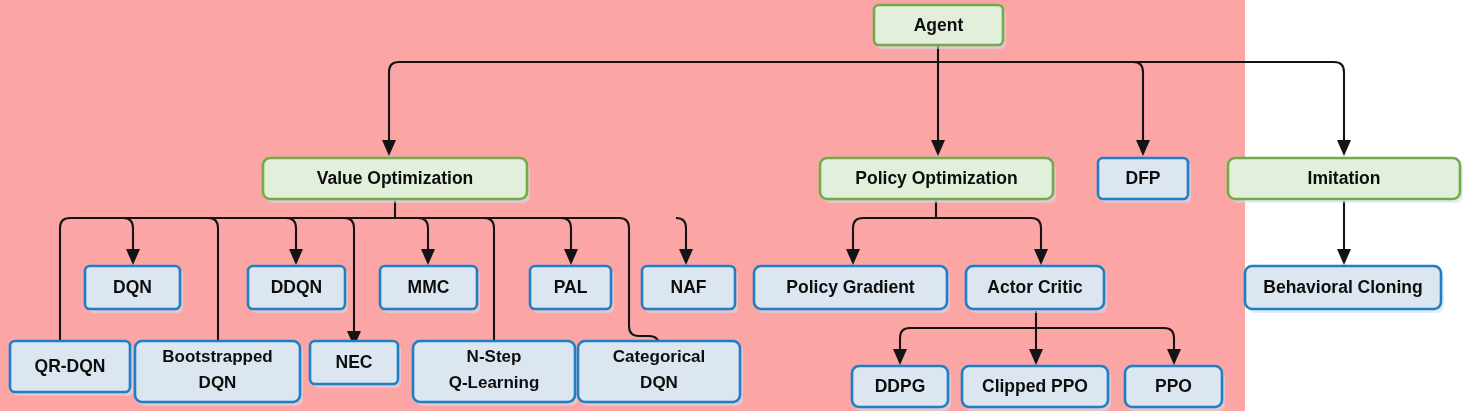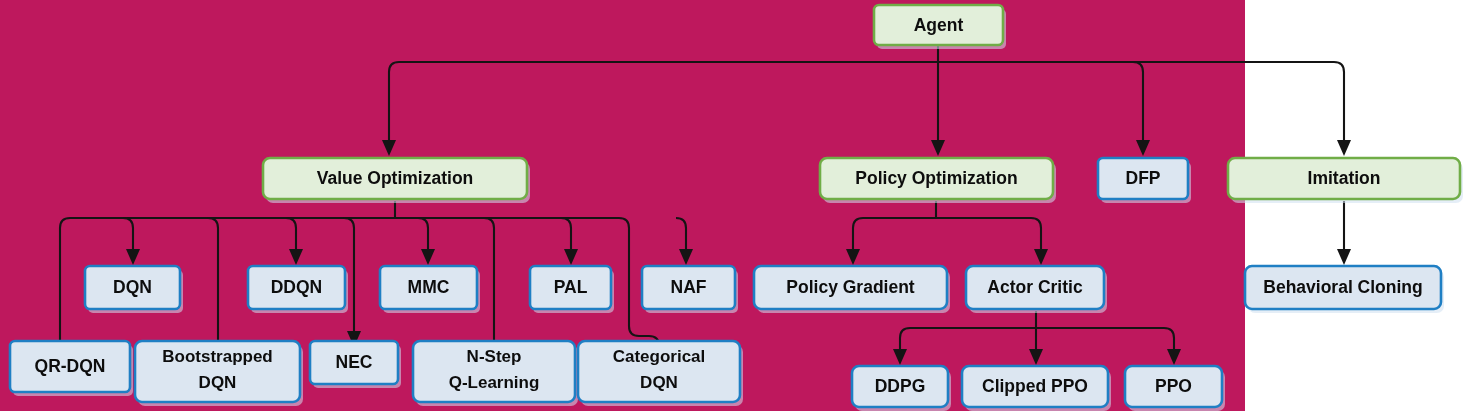--- a/index.html
+++ b/index.html
@@ -11,21 +11,21 @@
   body {
     width: 1468px;
     height: 411px;
     overflow: hidden;
     font-family: "Liberation Sans", sans-serif;
   }
   #diagram-root {
     position: relative;
     width: 1245px;
     height: 411px;
-    background: #be185d;
+    background: #fca5a5;
   }
   svg#diagram-svg {
     display: block;
     width: 1468px;
     height: 411px;
   }
   .node-rect {
     stroke-width: 2.6;
   }
   .node-rect.green {

